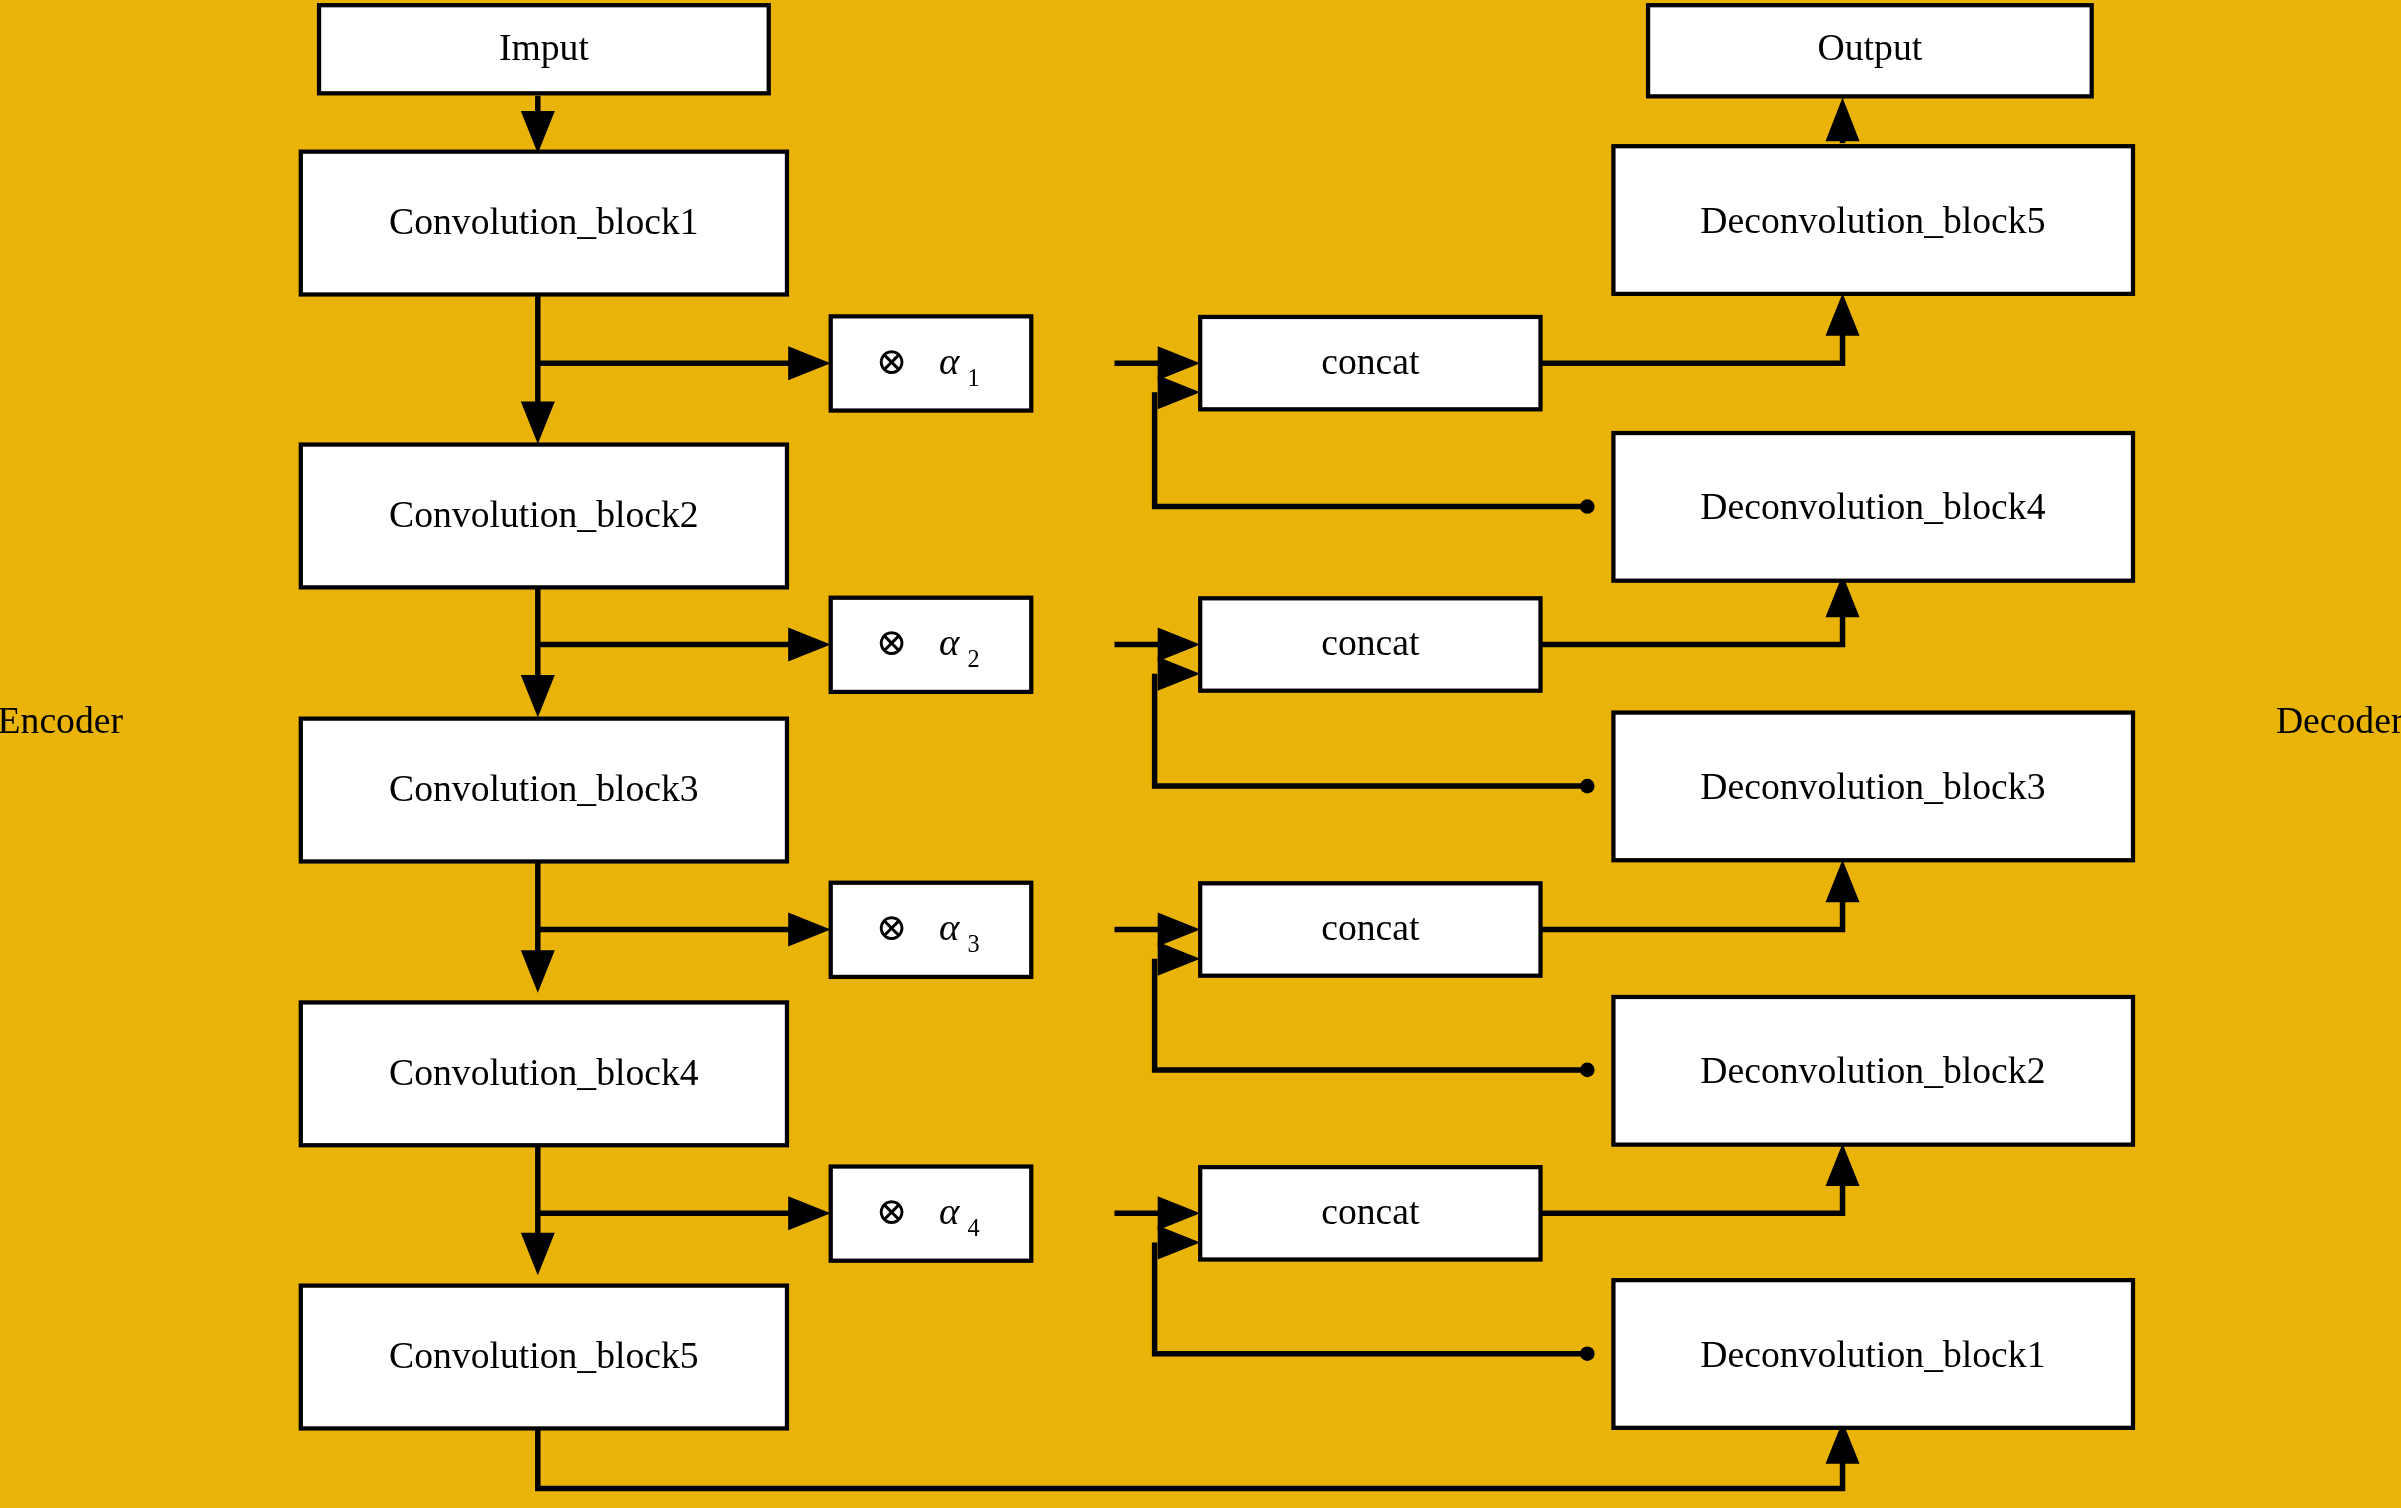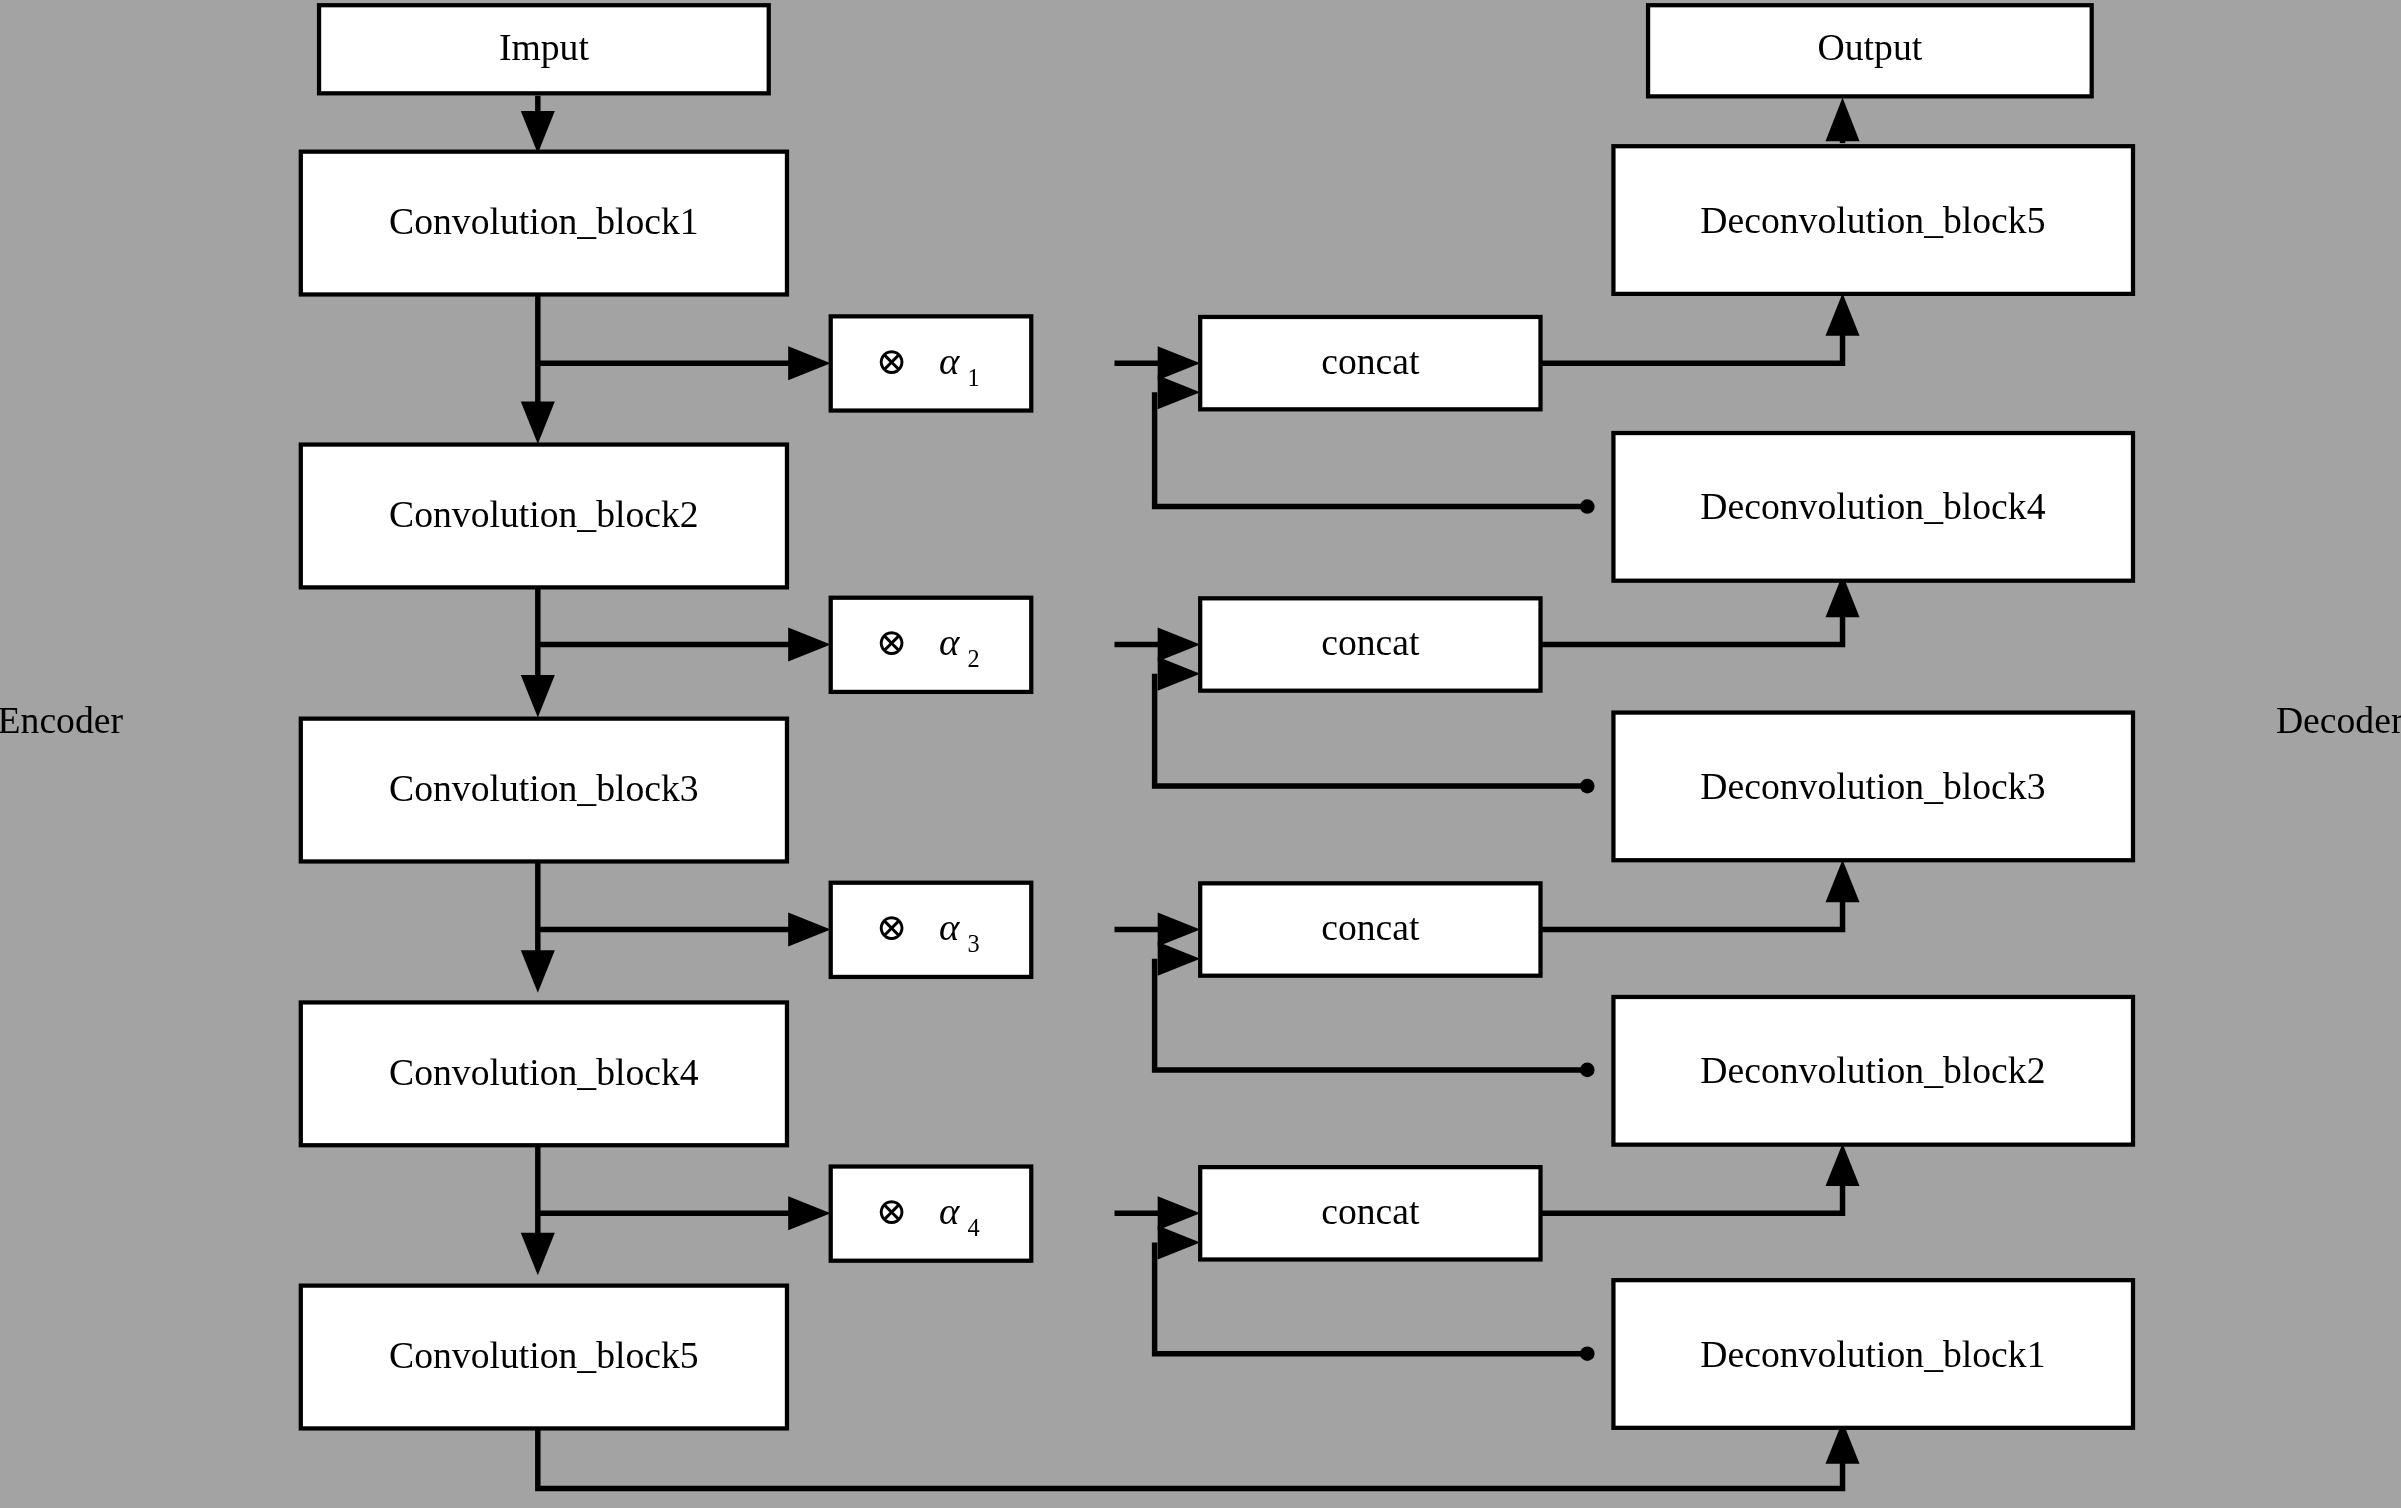--- a/index.html
+++ b/index.html
@@ -4,21 +4,21 @@
 <style>
   html, body {
     margin: 0;
     padding: 0;
     background: #ffffff;
   }
   #stage {
     position: relative;
     width: 2401px;
     height: 1509px;
-    background: #a3a3a3;
+    background: #eab308;
     font-family: "Liberation Serif", "DejaVu Serif", serif;
     overflow: hidden;
   }
   svg#diagram {
     position: absolute;
     left: 0;
     top: 0;
     width: 2401px;
     height: 1509px;
   }

